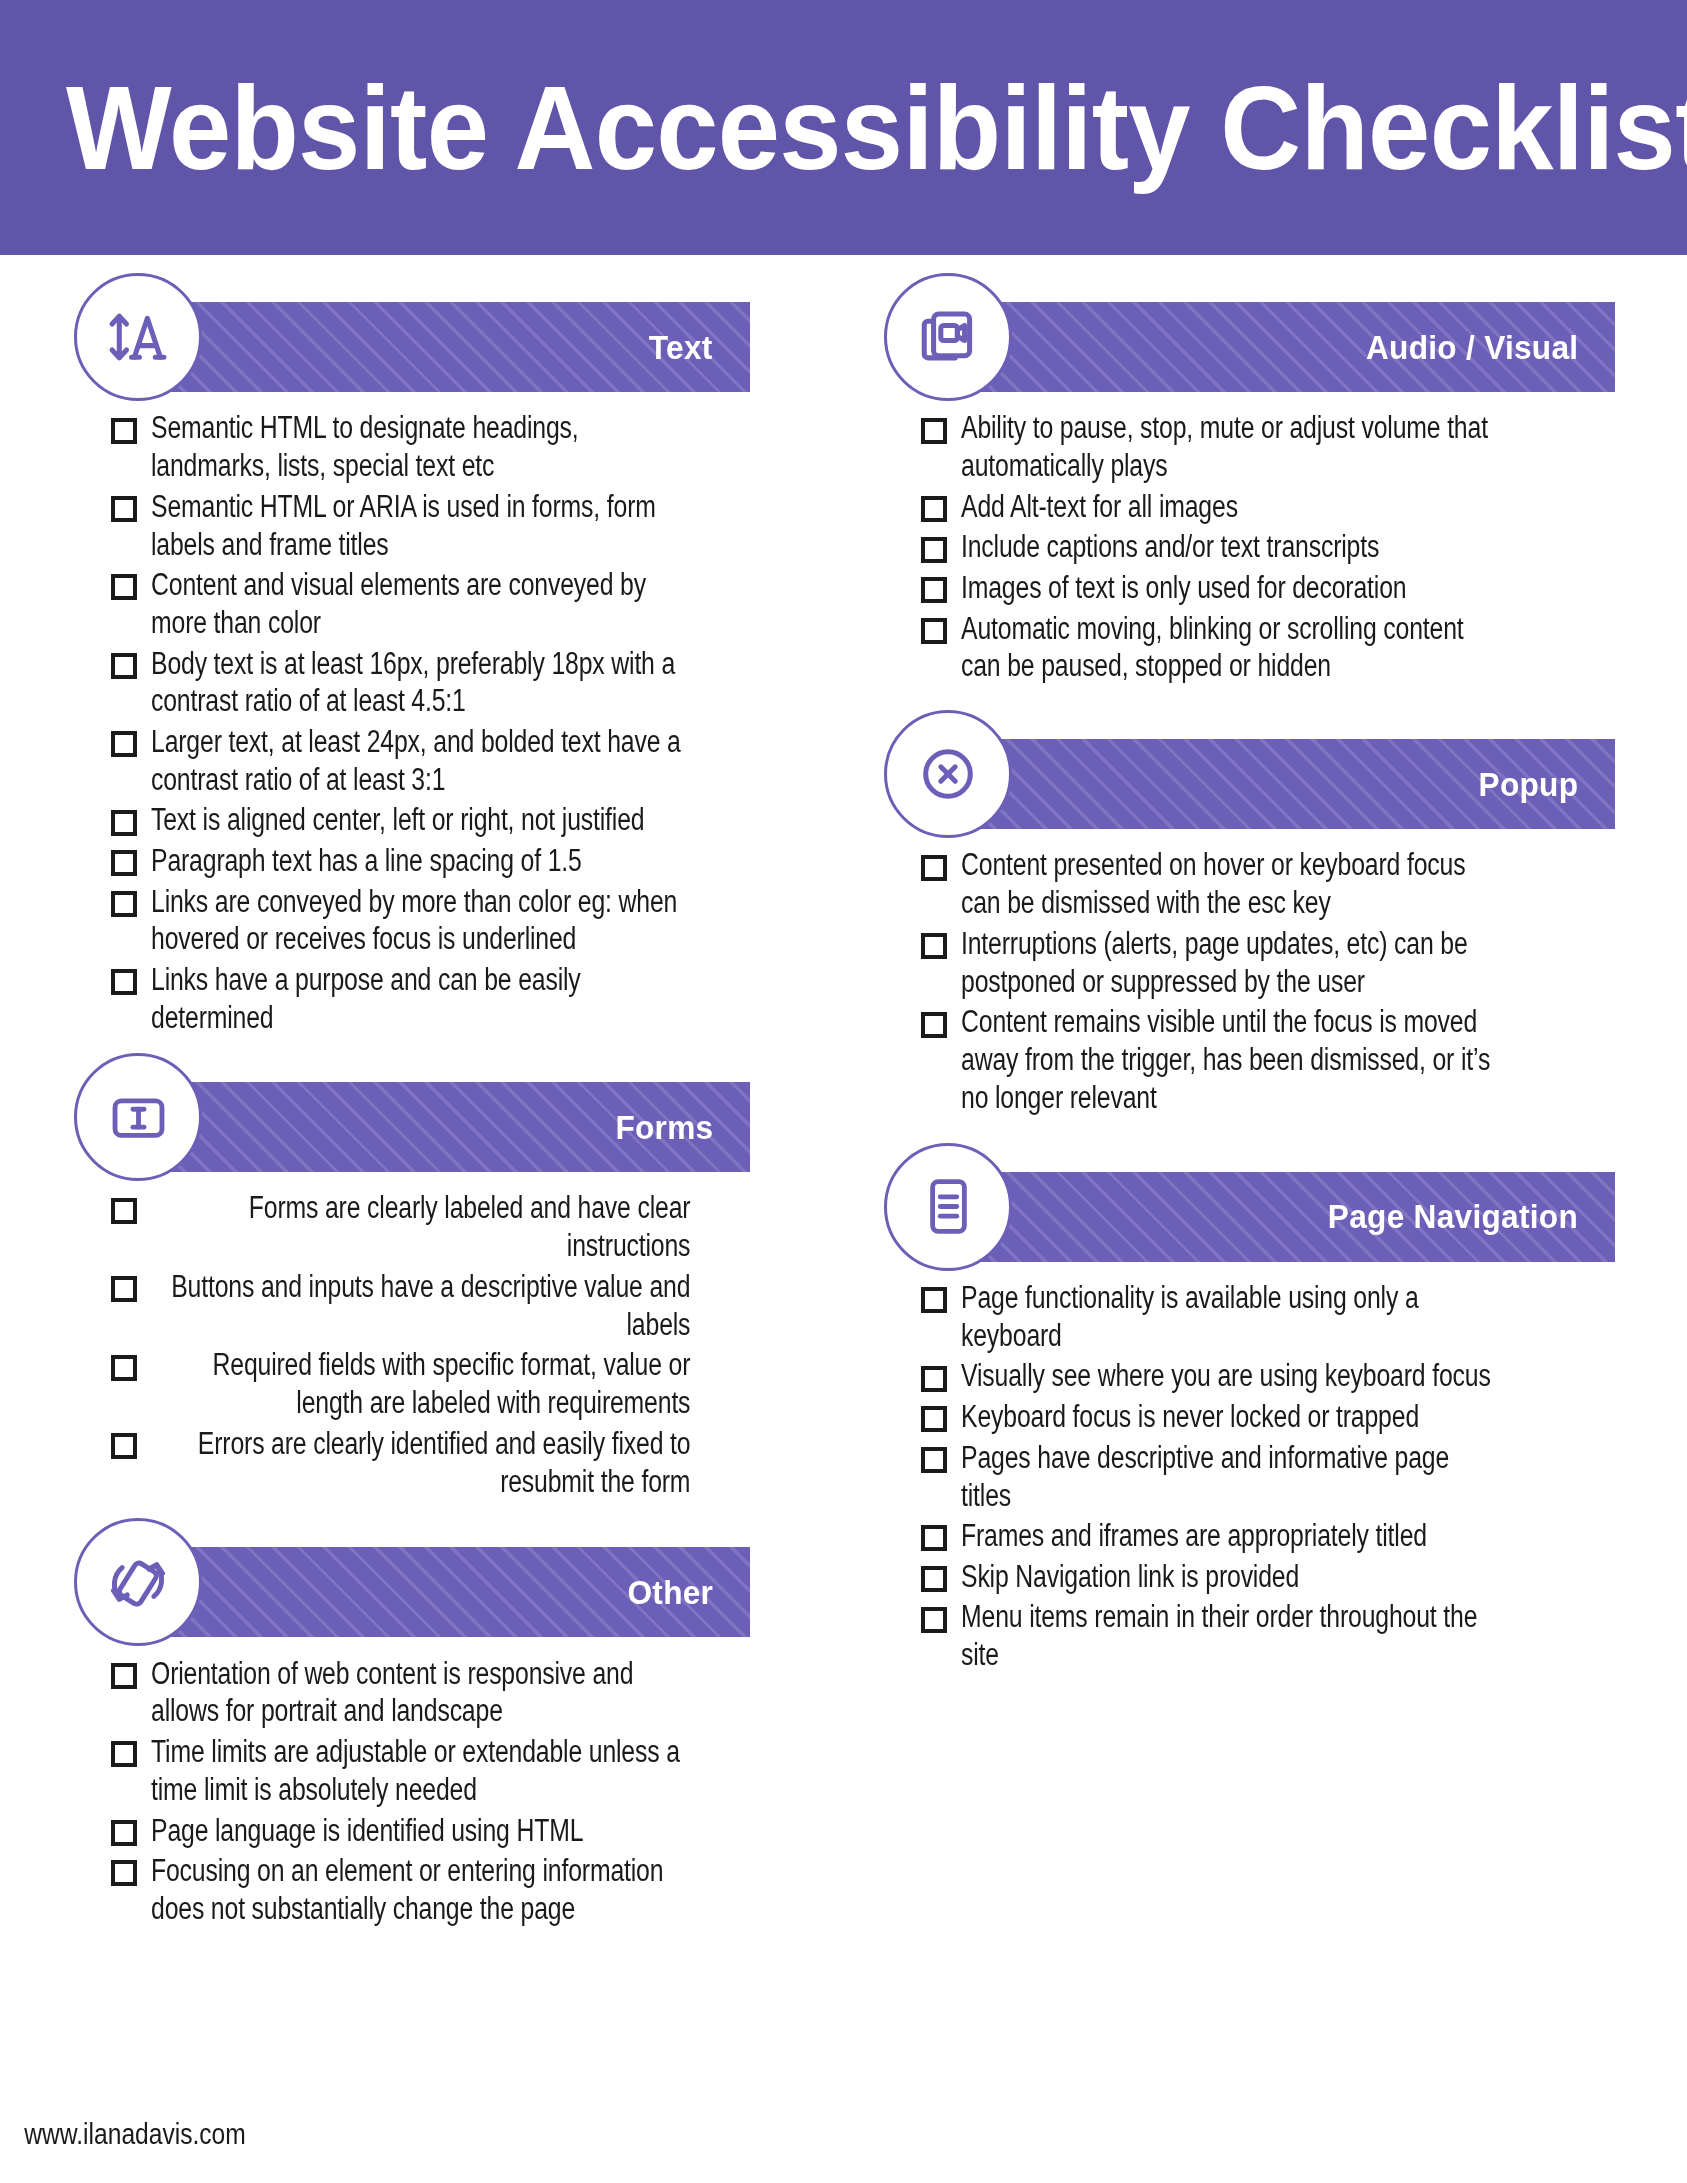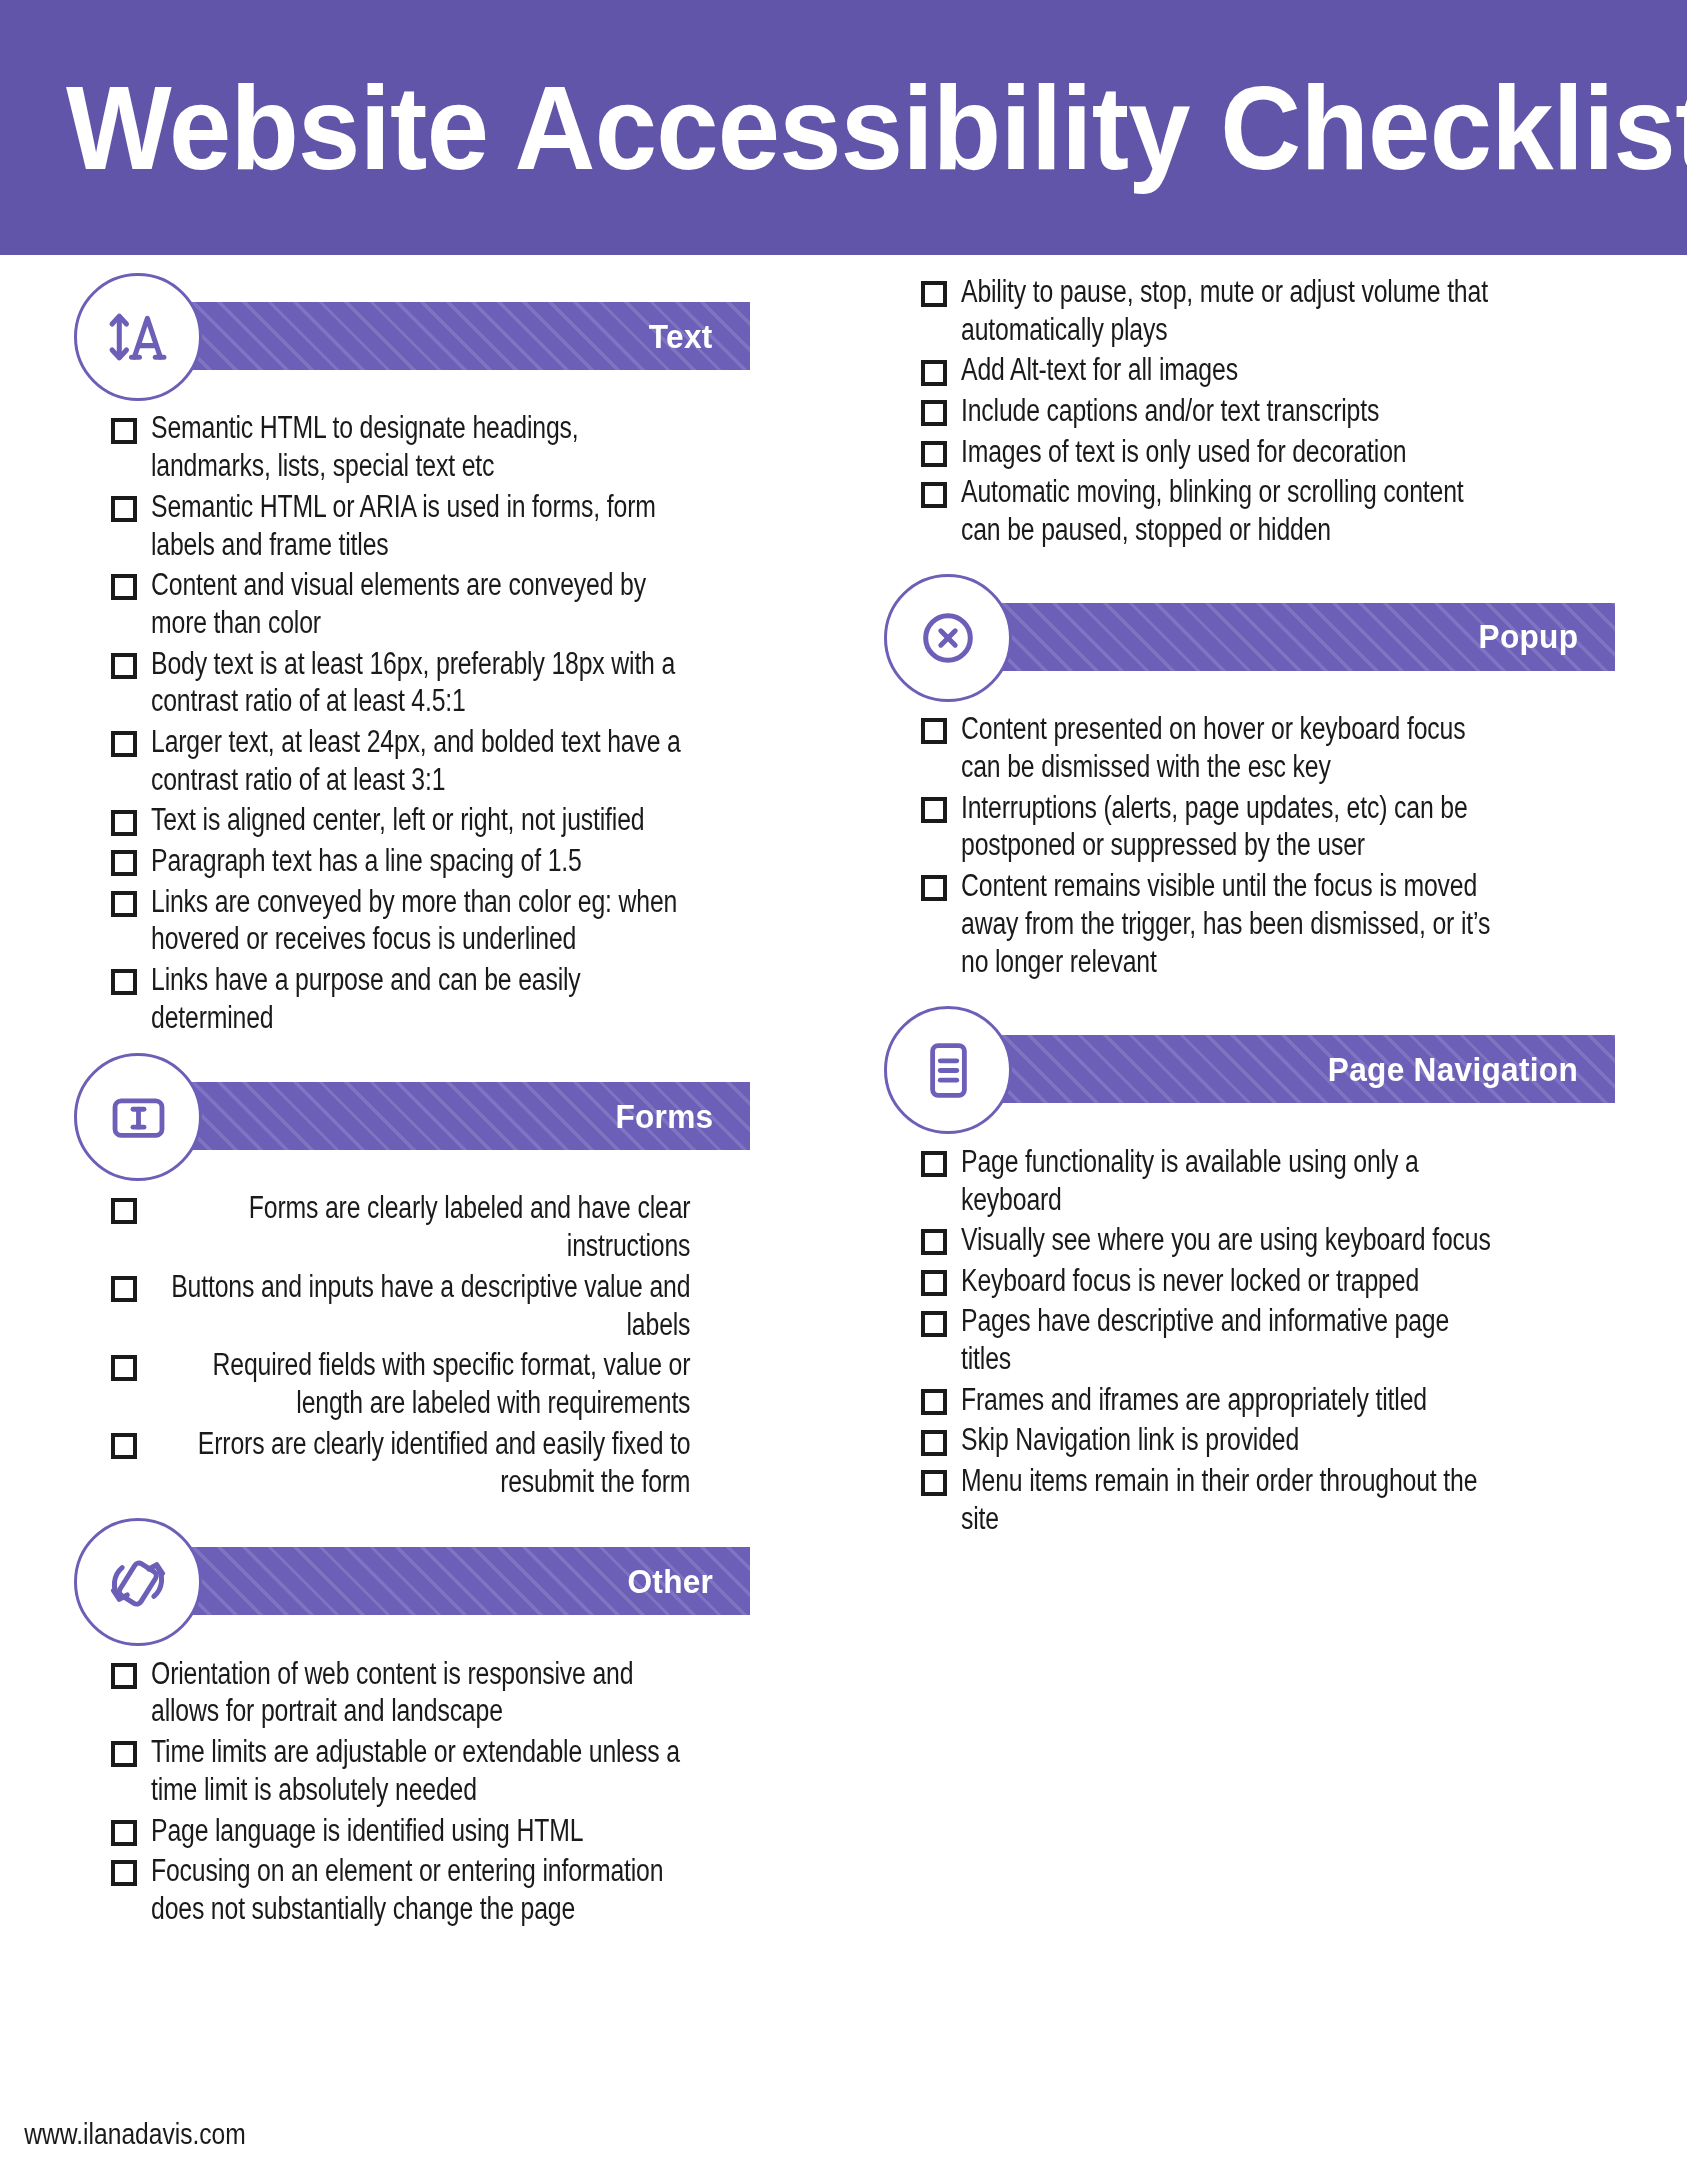--- a/index.html
+++ b/index.html
@@ -56,21 +56,21 @@
   }
   .section-header {
     position: relative;
     height: 128px;
     margin-bottom: 8.3px;
   }
   .section-banner {
     position: absolute;
     left: 83px;
     top: 29px;
-    height: 68px;
+    height: 90px;
     width: 593px;
     background-color: #6c5fb8;
     background-image: repeating-linear-gradient(
         45deg,
         rgba(255,255,255,0.13) 0px,
         rgba(255,255,255,0.13) 3.4px,
         rgba(255,255,255,0) 3.4px,
         rgba(255,255,255,0) 18px
     );
     display: flex;
@@ -288,20 +288,33 @@
           </li>
           <li class="check-item">
             <span class="checkbox"></span>
             <span class="check-label">Focusing on an element or entering information does not substantially change the page</span>
           </li>
         </ul>
       </div>
     </div>
   <div class="col col-right">
       <div class="section">
+        <div class="section-header">
+          <div class="section-banner">
+            <div class="section-label">Audio / Visual</div>
+          </div>
+          <div class="section-badge">
+    <svg width="72" height="72" viewBox="0 0 100 100" fill="none" stroke="#6C5FB8" stroke-width="7" stroke-linecap="round" stroke-linejoin="round">
+      <path d="M26 28 L22 28 A5 5 0 0 0 17 33 L17 74 A5 5 0 0 0 22 79 L60 79"></path>
+      <rect x="30" y="18" width="50" height="58" rx="7"></rect>
+      <rect x="40" y="34" width="23" height="21" rx="4"></rect>
+      <path d="M63 40 L73 34 L73 55 L63 49 Z"></path>
+    </svg>
+          </div>
+        </div>
         <ul class="checklist">
           <li class="check-item">
             <span class="checkbox"></span>
             <span class="check-label">Ability to pause, stop, mute or adjust volume that automatically plays</span>
           </li>
           <li class="check-item">
             <span class="checkbox"></span>
             <span class="check-label">Add Alt-text for all images</span>
           </li>
           <li class="check-item">

